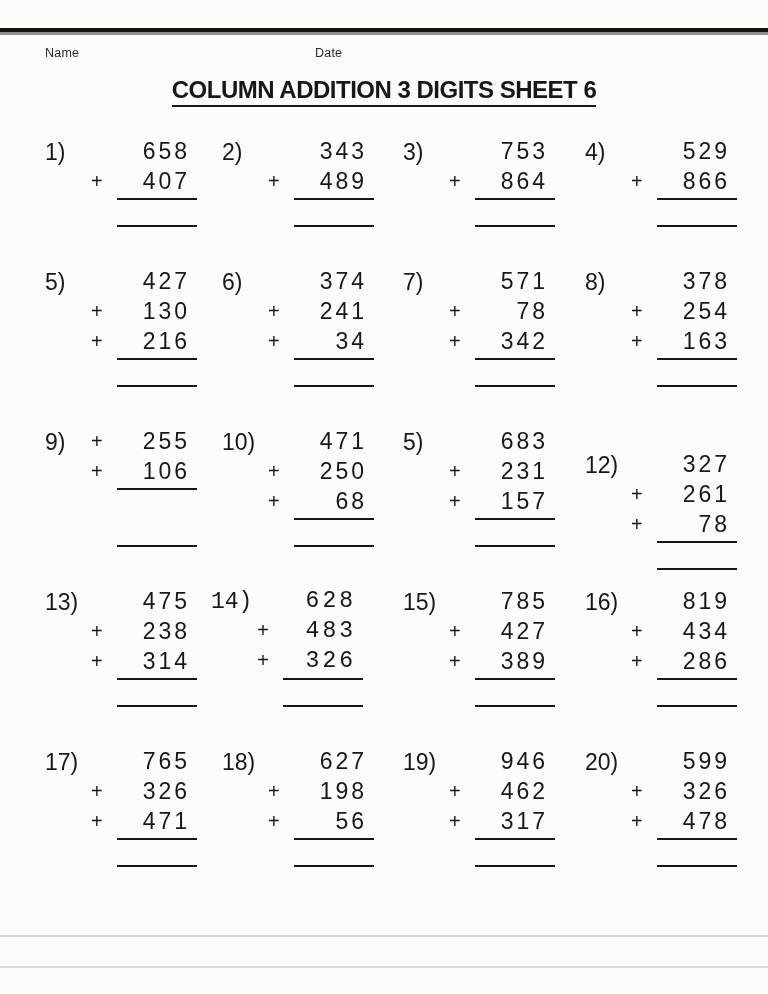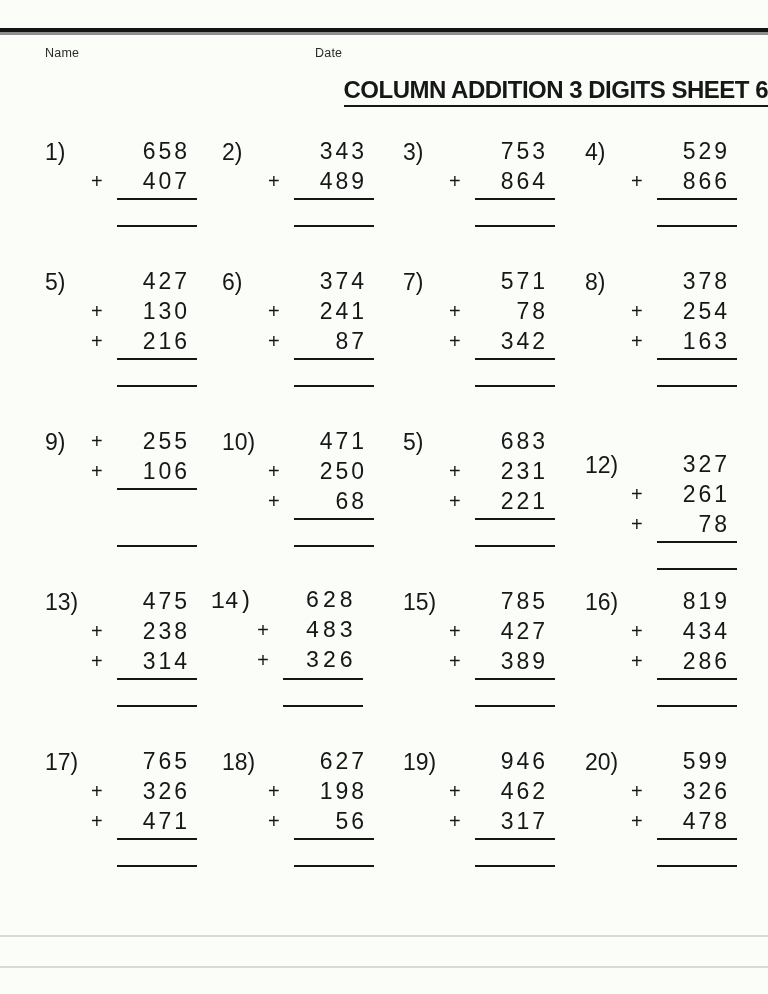--- a/index.html
+++ b/index.html
@@ -17,21 +17,21 @@
     background: #141414; border-bottom: 3px solid #8f8f8f;
   }
 
   .meta-label {
     position: absolute; top: 46px; font-size: 12.5px; color: #2a2a2a;
     letter-spacing: 0.2px;
   }
   .name-label { left: 45px; }
   .date-label { left: 315px; }
 
-  .title-wrap { position: absolute; top: 76px; left: 0; width: 768px; text-align: right; }
+  .title-wrap { position: absolute; top: 76px; left: 0; width: 768px; text-align: center; }
   .title {
     display: inline-block;
     font-size: 24px; font-weight: 700; letter-spacing: -0.5px; color: #171717;
     border-bottom: 2.5px solid #171717; padding-bottom: 1px;
   }
 
   .cell { position: absolute; width: 152px; height: 125px; }
   .plabel {
     position: absolute; left: 0; top: 1px;
     font-size: 23px; color: #171717;
@@ -139,21 +139,21 @@
         <span class="plabel">6)</span>
         <div class="arow">
           <span class="num">374</span>
         </div>
         <div class="arow">
           <span class="plus">+</span>
           <span class="num">241</span>
         </div>
         <div class="arow last">
           <span class="plus">+</span>
-          <span class="num">87</span>
+          <span class="num">34</span>
         </div>
         <div class="answer-line" style="top: 117px;"></div>
       </div>
       <div class="cell" style="left: 403px; top: 268px;">
         <span class="plabel">7)</span>
         <div class="arow">
           <span class="num">571</span>
         </div>
         <div class="arow">
           <span class="plus">+</span>
@@ -211,21 +211,21 @@
         <span class="plabel">5)</span>
         <div class="arow">
           <span class="num">683</span>
         </div>
         <div class="arow">
           <span class="plus">+</span>
           <span class="num">231</span>
         </div>
         <div class="arow last">
           <span class="plus">+</span>
-          <span class="num">221</span>
+          <span class="num">157</span>
         </div>
         <div class="answer-line" style="top: 117px;"></div>
       </div>
       <div class="cell" style="left: 585px; top: 451px;">
         <span class="plabel">12)</span>
         <div class="arow">
           <span class="num">327</span>
         </div>
         <div class="arow">
           <span class="plus">+</span>

